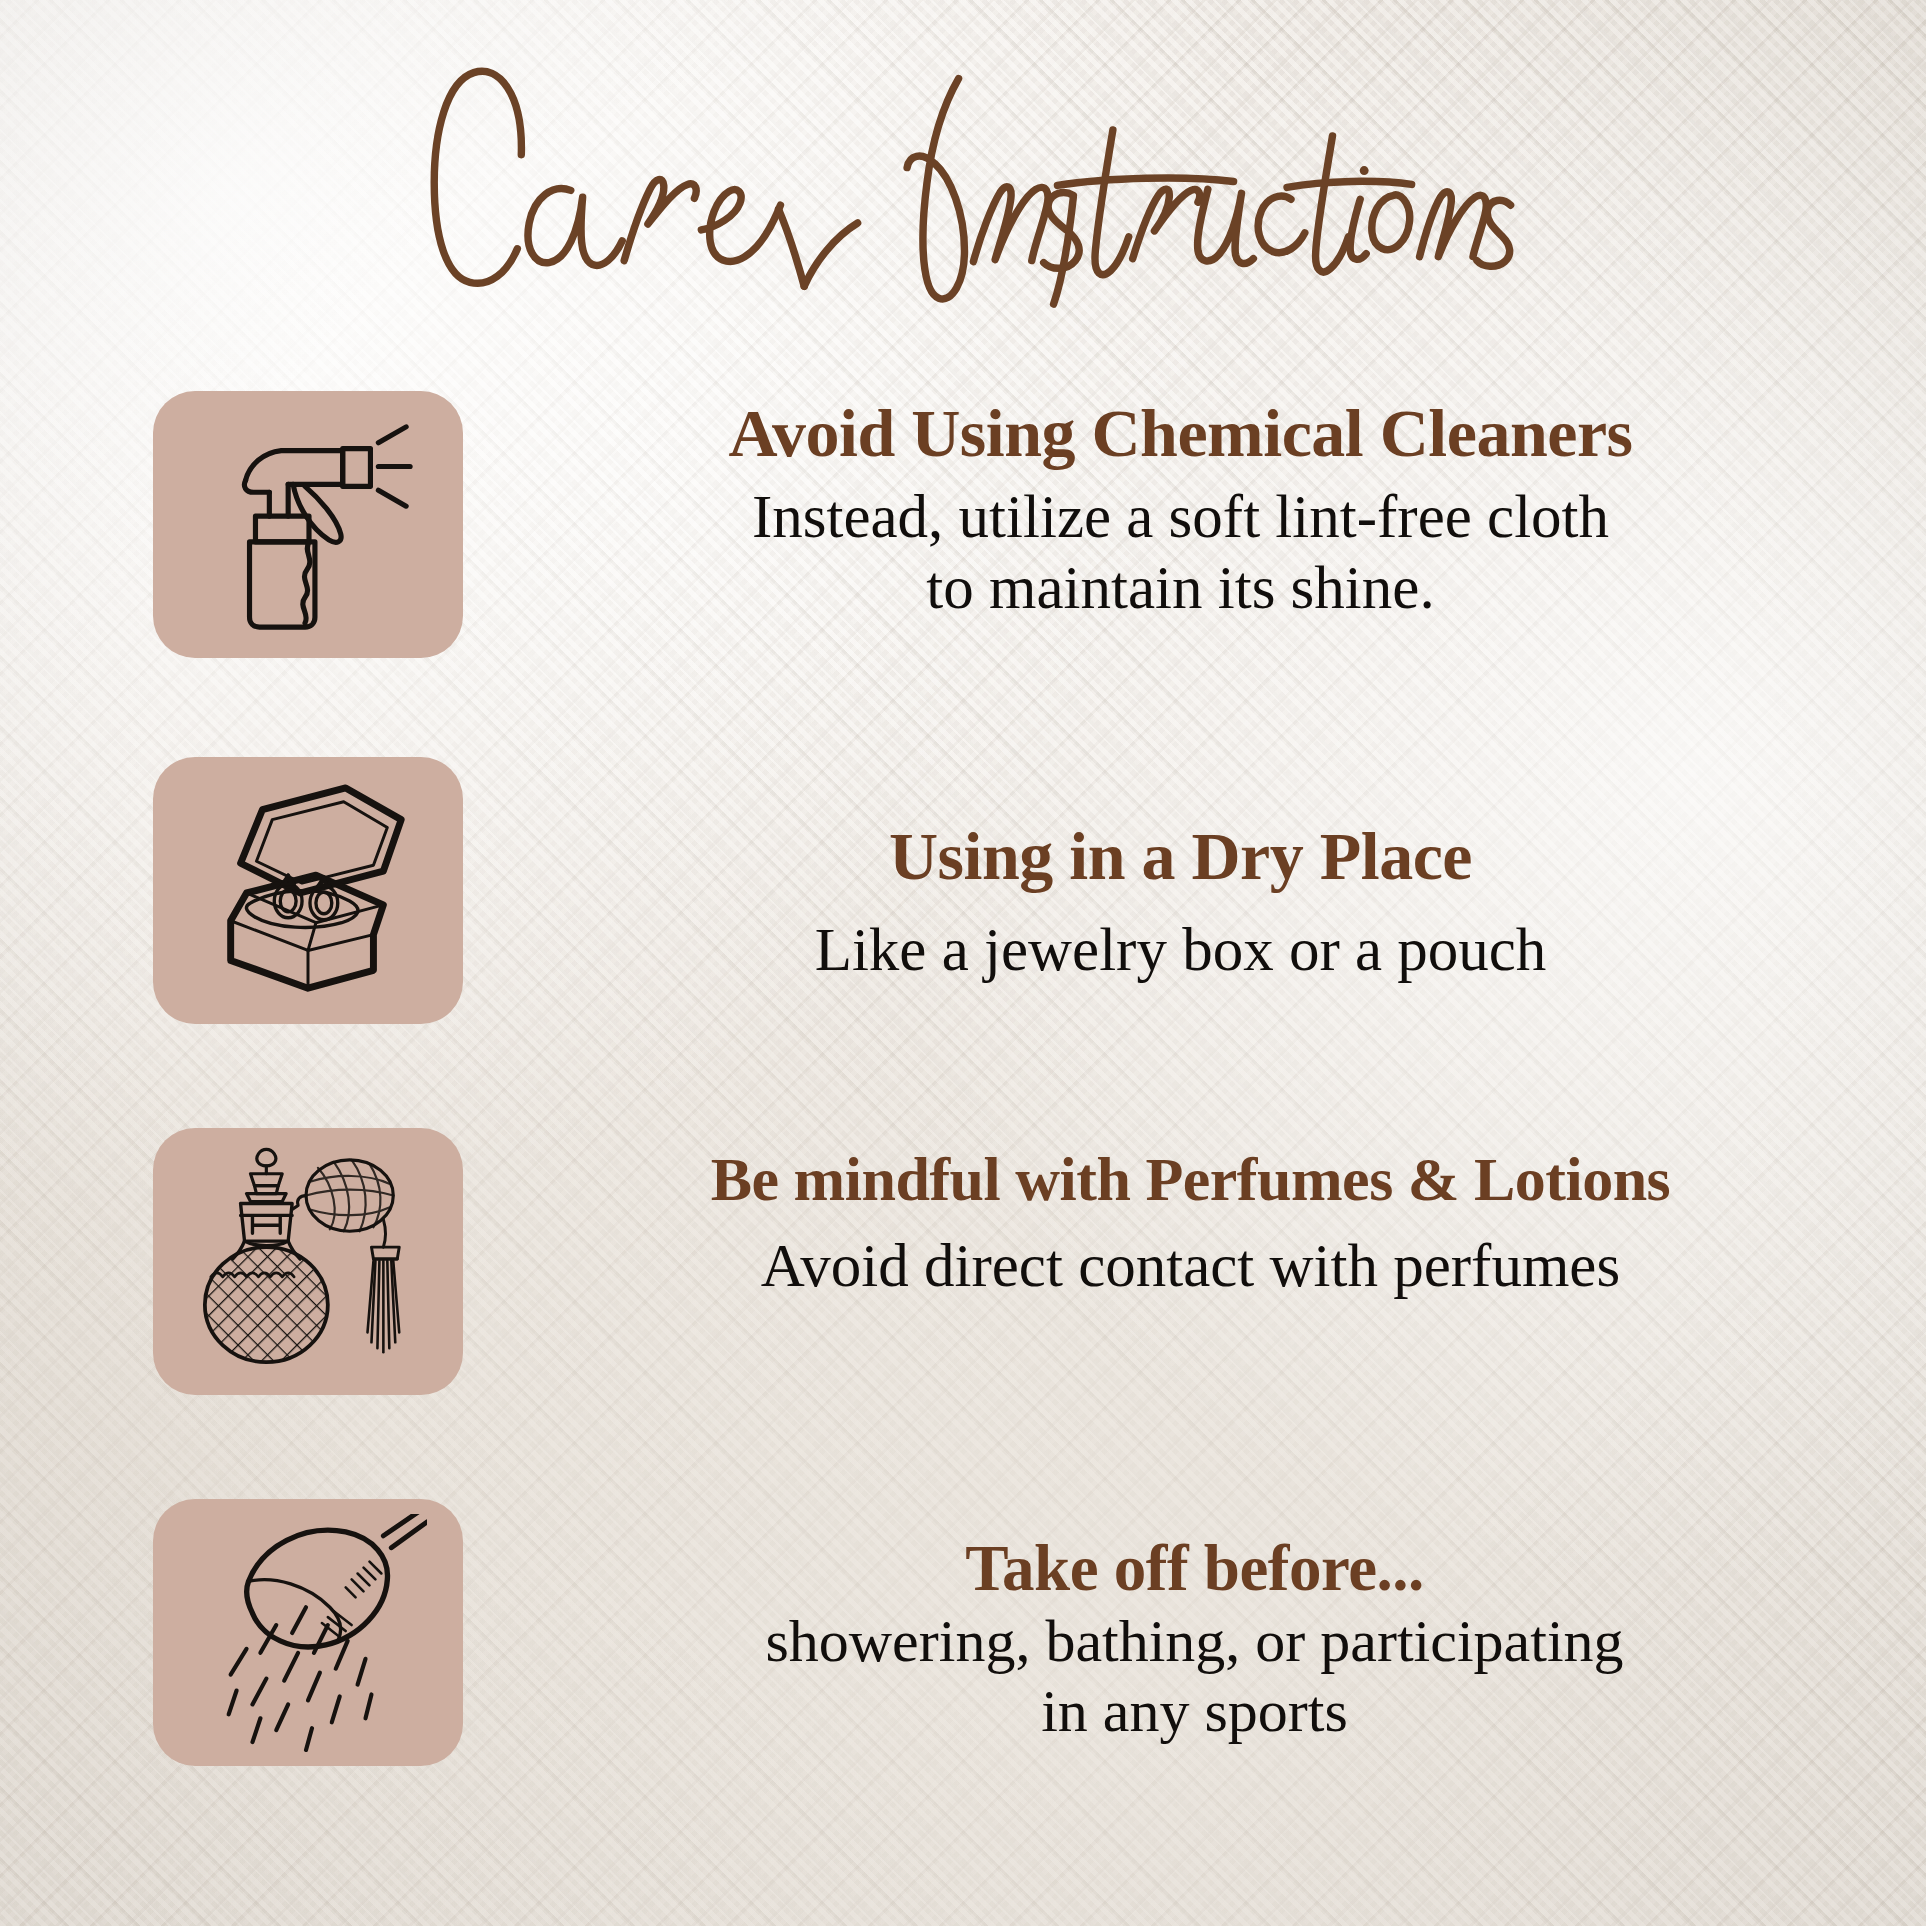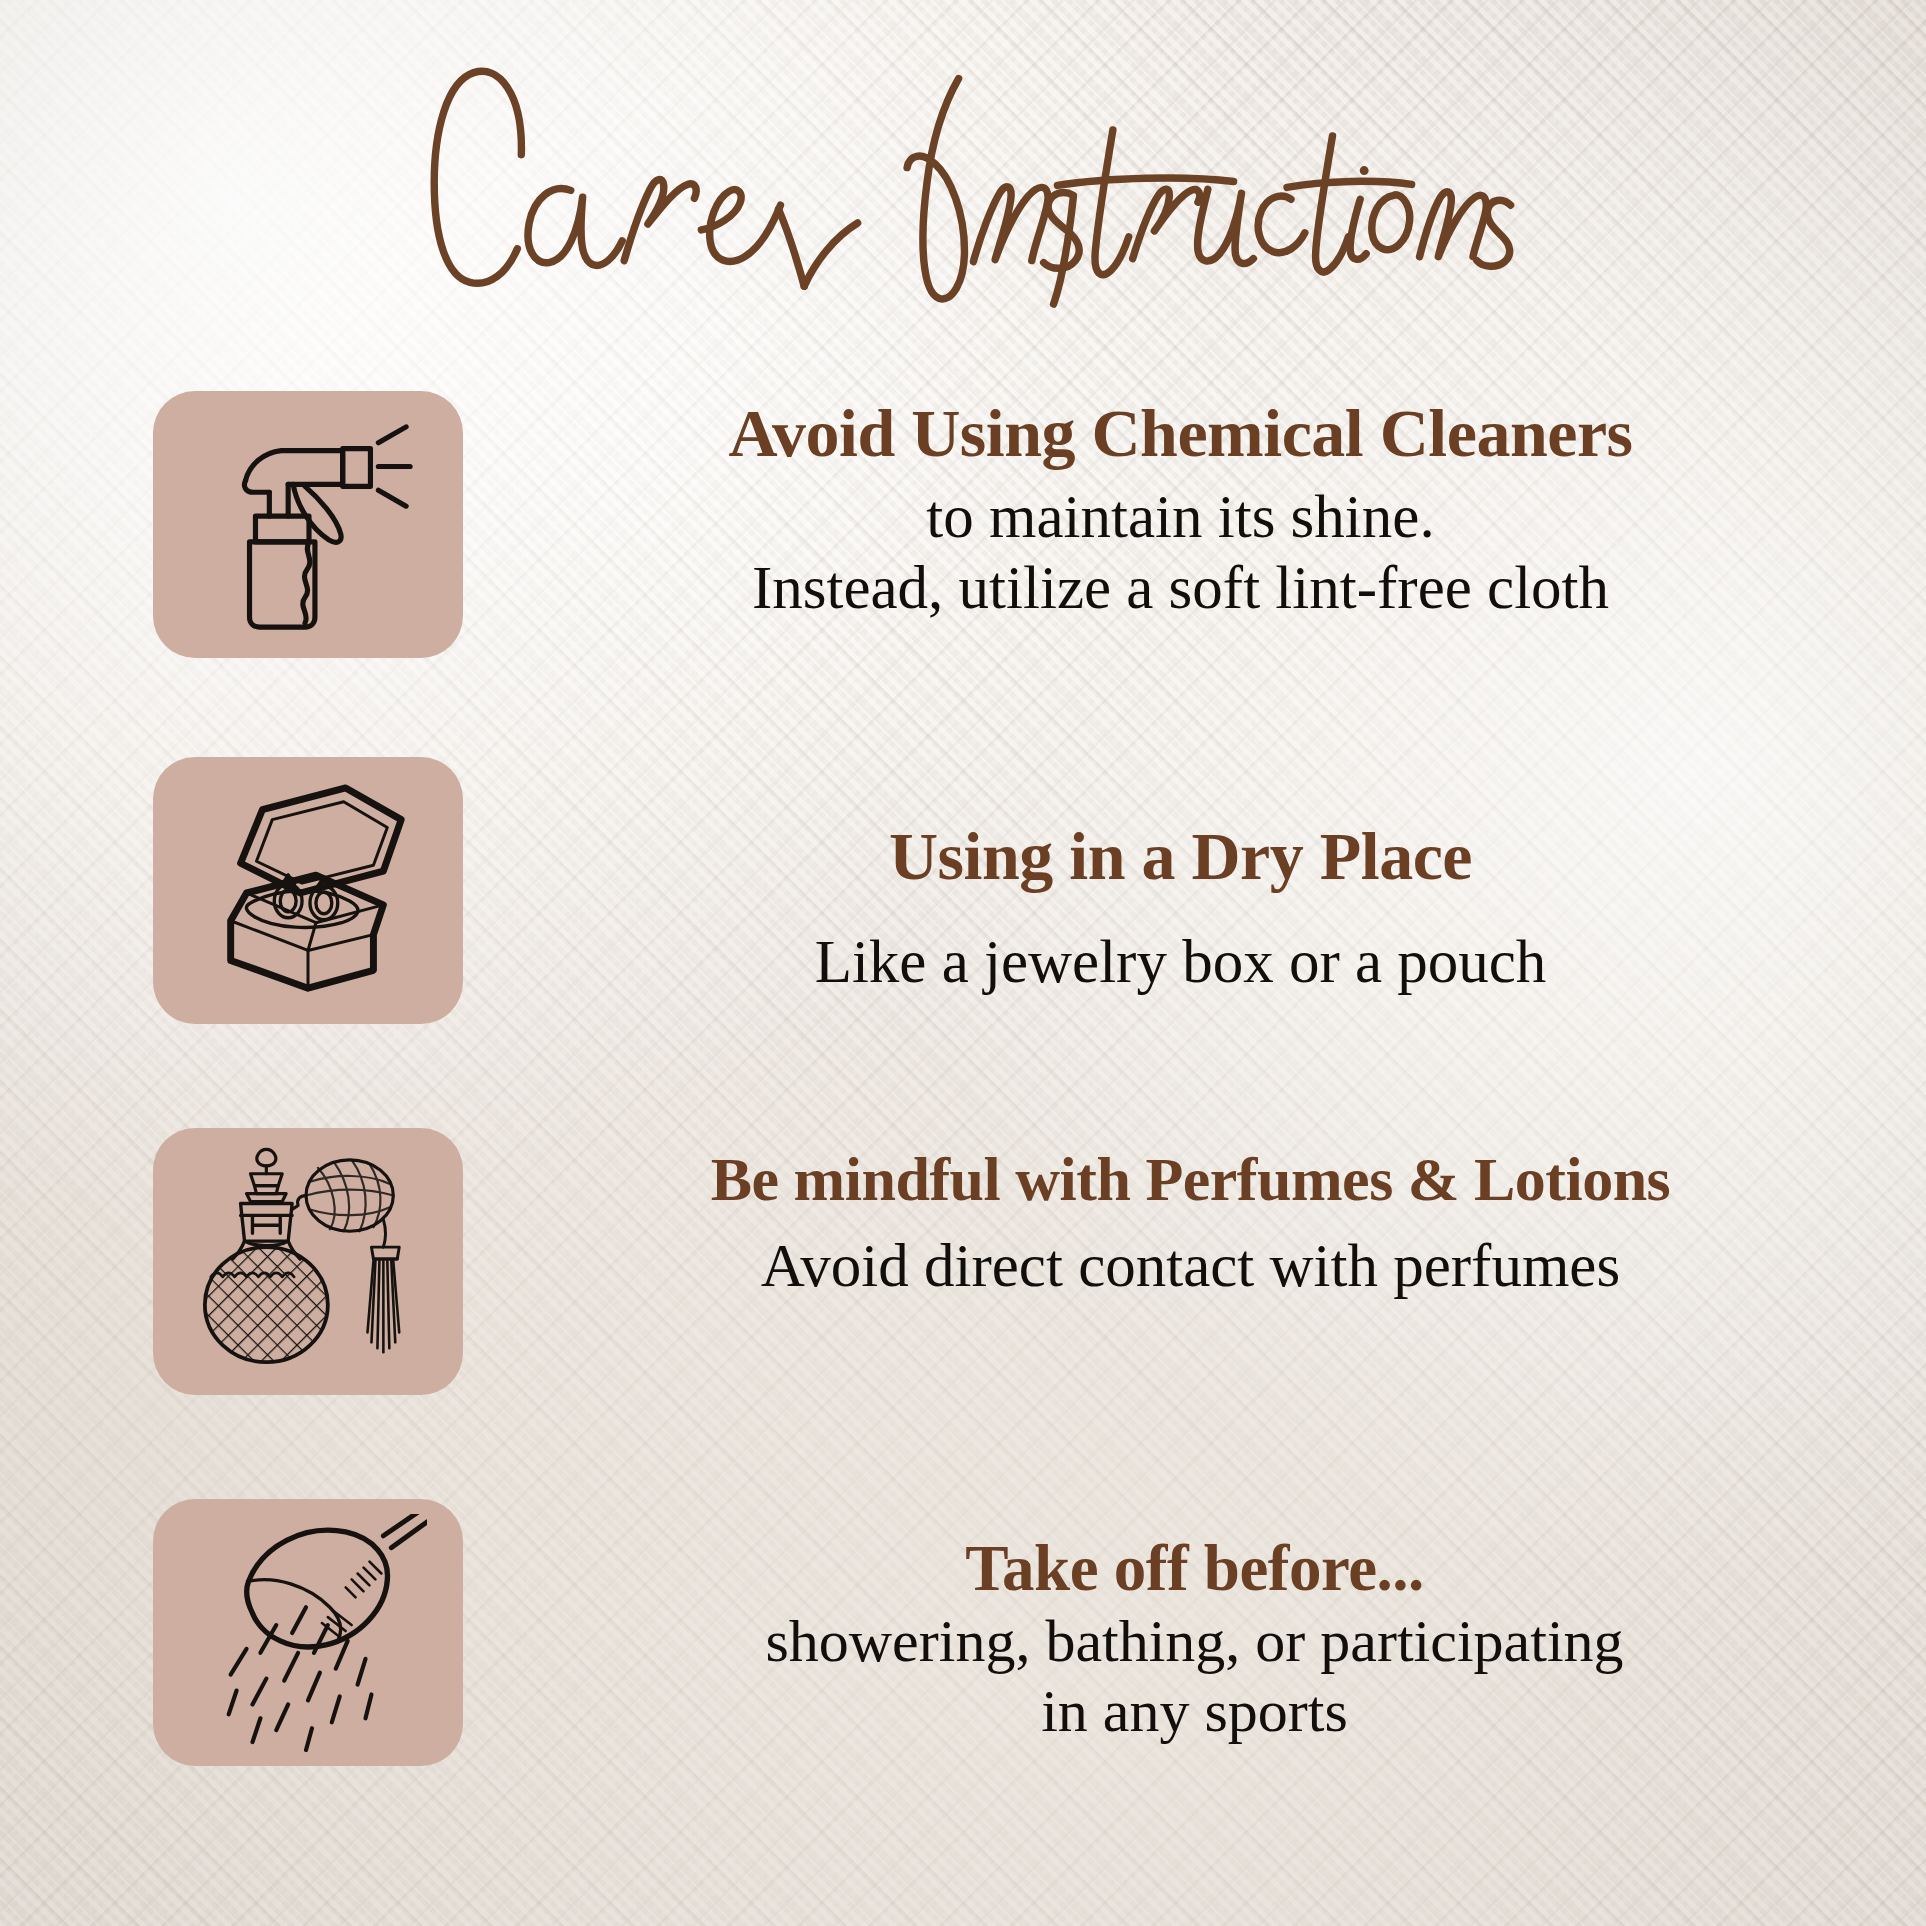--- a/index.html
+++ b/index.html
@@ -139,21 +139,21 @@
   .head-4 { font-size: 65px; }
 
   .body {
     font-family: "Liberation Serif", serif;
     color: #110e0c;
     font-size: 61px;
     line-height: 1.16;
     margin: 14px 0 0 0;
     font-weight: 400;
   }
-  .body-2 { margin-top: 36px; }
+  .body-2 { margin-top: 24px; }
   .body-3 { margin-top: 20px; }
   .body-4 { margin-top: 6px; font-size: 60px; }
   .body span { display: block; }
 </style>
 </head>
 <body>
 
 <div class="poster">
 
   <div class="tex tex-base"></div>
@@ -260,22 +260,22 @@
 
             <path d="M186 30 L 214 14"></path>
             <path d="M186 54 L 218 54"></path>
             <path d="M186 78 L 214 94"></path>
           </g>
         </svg>
       </div>
       <div class="row-text">
         <div class="head">Avoid Using Chemical Cleaners</div>
         <div class="body body-1">
+          <span>Instead, utilize a soft lint-free cloth</span>
           <span>to maintain its shine.</span>
-          <span>Instead, utilize a soft lint-free cloth</span>
         </div>
       </div>
     </div>
 
     <div class="row row-2">
       <div class="icon-tile">
         <svg width="238" height="230" viewBox="0 0 240 232">
           <g fill="none" stroke="#16120f" stroke-linecap="round" stroke-linejoin="round">
 
             <g stroke-width="7">

